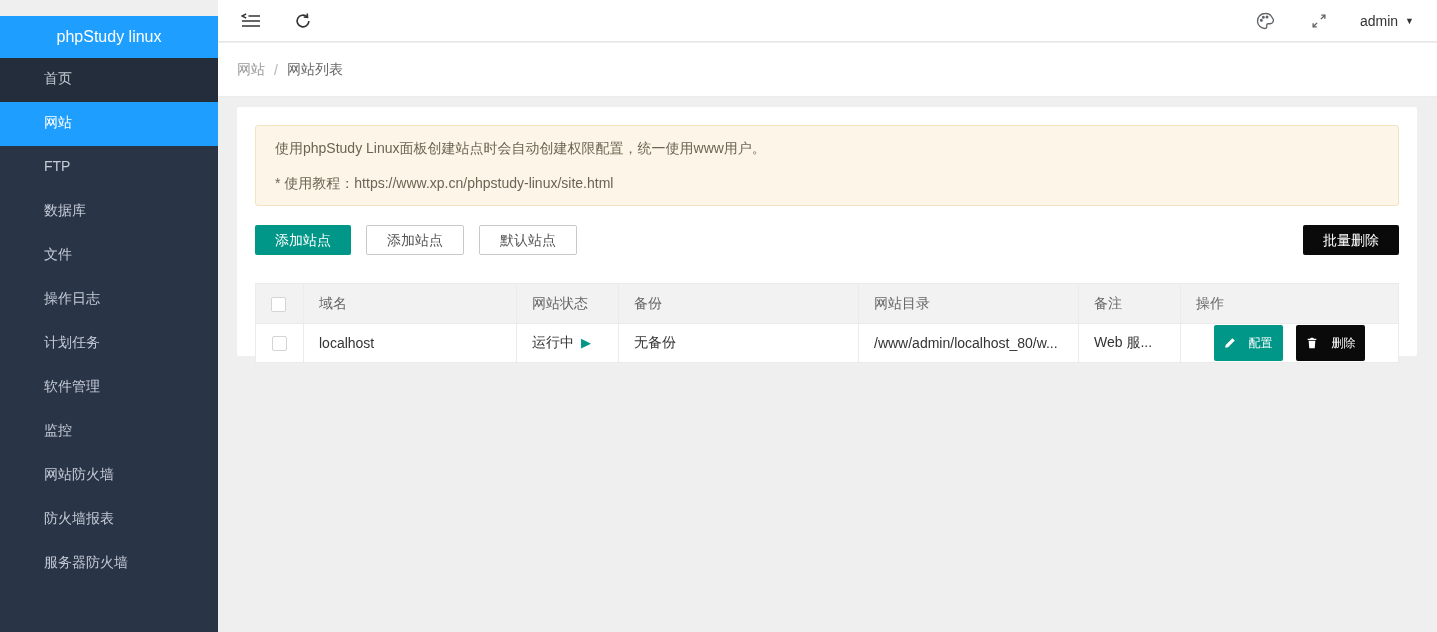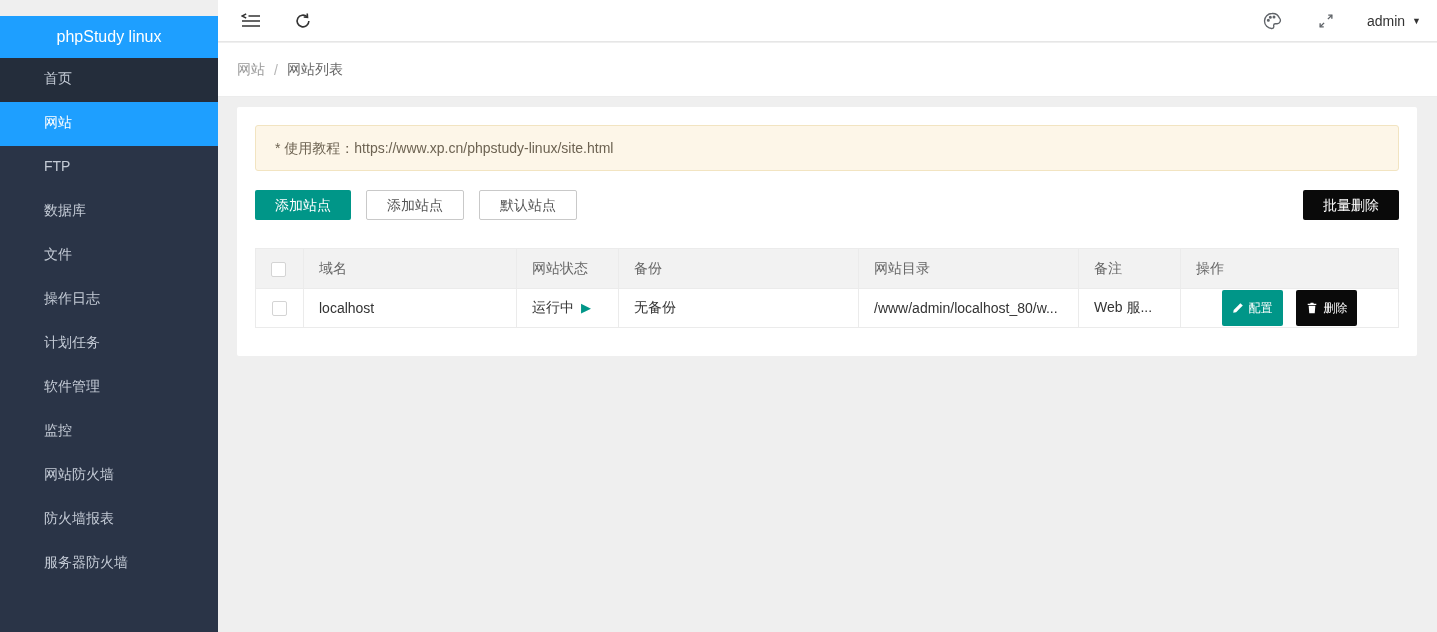--- a/index.html
+++ b/index.html
@@ -15,21 +15,21 @@
   .tri-up { font-size:9px; color:#fff; margin-left:6px; }
   .menu-item { height:44px; line-height:40px; padding-left:44px; color:#c4cbd6; font-size:14px; cursor:pointer; }
   .menu-item:nth-child(1) { background:#242d3b; }
   .menu-item.active { background:#1e9fff; color:#fff; }
 
   
   .topbar { position:absolute; left:218px; top:0; right:0; height:42px; background:#fff; border-bottom:1px solid #e6e6e6; display:flex; align-items:center; }
   .tb-ic { display:flex; align-items:center; justify-content:center; width:34px; height:42px; cursor:pointer; }
   .tb-ic.collapse { margin-left:16px; }
   .tb-ic.refresh { margin-left:18px; }
-  .tb-right { margin-left:auto; display:flex; align-items:center; margin-right:16px; }
+  .tb-right { margin-left:auto; display:flex; align-items:center; margin-right:23px; }
   .tb-right .tb-ic { margin:0 10px; }
   .user-box { display:flex; align-items:center; margin-left:14px; cursor:pointer; color:#333; }
   .tri-down { font-size:9px; color:#333; margin-left:7px; }
 
   
   .crumbbar { position:absolute; left:218px; top:43px; right:0; height:54px; background:#fff; display:flex; align-items:center; padding-left:19px; border-bottom:1px solid #ececec; }
   .crumb-first { color:#999; cursor:pointer; }
   .crumb-sep { color:#b5b5b5; margin:0 9px; }
   .crumb-cur { color:#666; }
 
@@ -49,21 +49,21 @@
   table.sites { margin-top:28px; width:100%; border-collapse:collapse; table-layout:fixed; font-size:14px; }
   table.sites th, table.sites td { border:1px solid #ebebeb; padding:0 15px; overflow:hidden; white-space:nowrap; text-overflow:ellipsis; }
   table.sites th { background:#f2f2f2; color:#666; font-weight:normal; height:40px; text-align:left; }
   table.sites td { height:39px; color:#333; background:#fff; }
   th.c-check, td.c-check { text-align:center; padding:0; }
   th.c-actions { text-align:center; }
   td.c-actions { text-align:center; }
   td.gray { color:#696969; }
   .cb { width:15px; height:15px; border:1px solid #d4d4d4; border-radius:2px; background:#fff; display:inline-block; vertical-align:middle; cursor:pointer; }
   .play { color:#009688; font-size:13px; margin-left:7px; }
-  .btn-sm { display:inline-flex; align-items:center; gap:5px; height:26px; padding:18px 10px; font-size:12px; border-radius:2px; border:none; color:#fff; cursor:pointer; font-family:inherit; }
+  .btn-sm { display:inline-flex; align-items:center; gap:13px; height:26px; padding:18px 10px; font-size:12px; border-radius:2px; border:none; color:#fff; cursor:pointer; font-family:inherit; }
   .btn-sm.cfg { background:#009688; margin-right:10px; }
   .btn-sm.del { background:#0a0a0a; }
 </style>
 </head>
 <body>
 
 <div class="sidebar">
   <div class="logo">
     <span>phpStudy linux</span>
   </div>
@@ -125,20 +125,21 @@
 <div class="crumbbar">
   <span class="crumb-first">网站</span>
   <span class="crumb-sep">/</span>
   <span class="crumb-cur">网站列表</span>
 </div>
 
 <div class="content">
   <div class="card">
 
     <div class="notice">
+      <div class="l1">使用phpStudy Linux面板创建站点时会自动创建权限配置，统一使用www用户。</div>
       <div class="l2">* 使用教程：https://www.xp.cn/phpstudy-linux/site.html</div>
     </div>
 
     <div class="toolbar">
       <button class="btn btn-teal">添加站点</button>
       <button class="btn btn-plain">添加站点</button>
       <button class="btn btn-plain">默认站点</button>
       <button class="btn btn-black">批量删除</button>
     </div>
 

